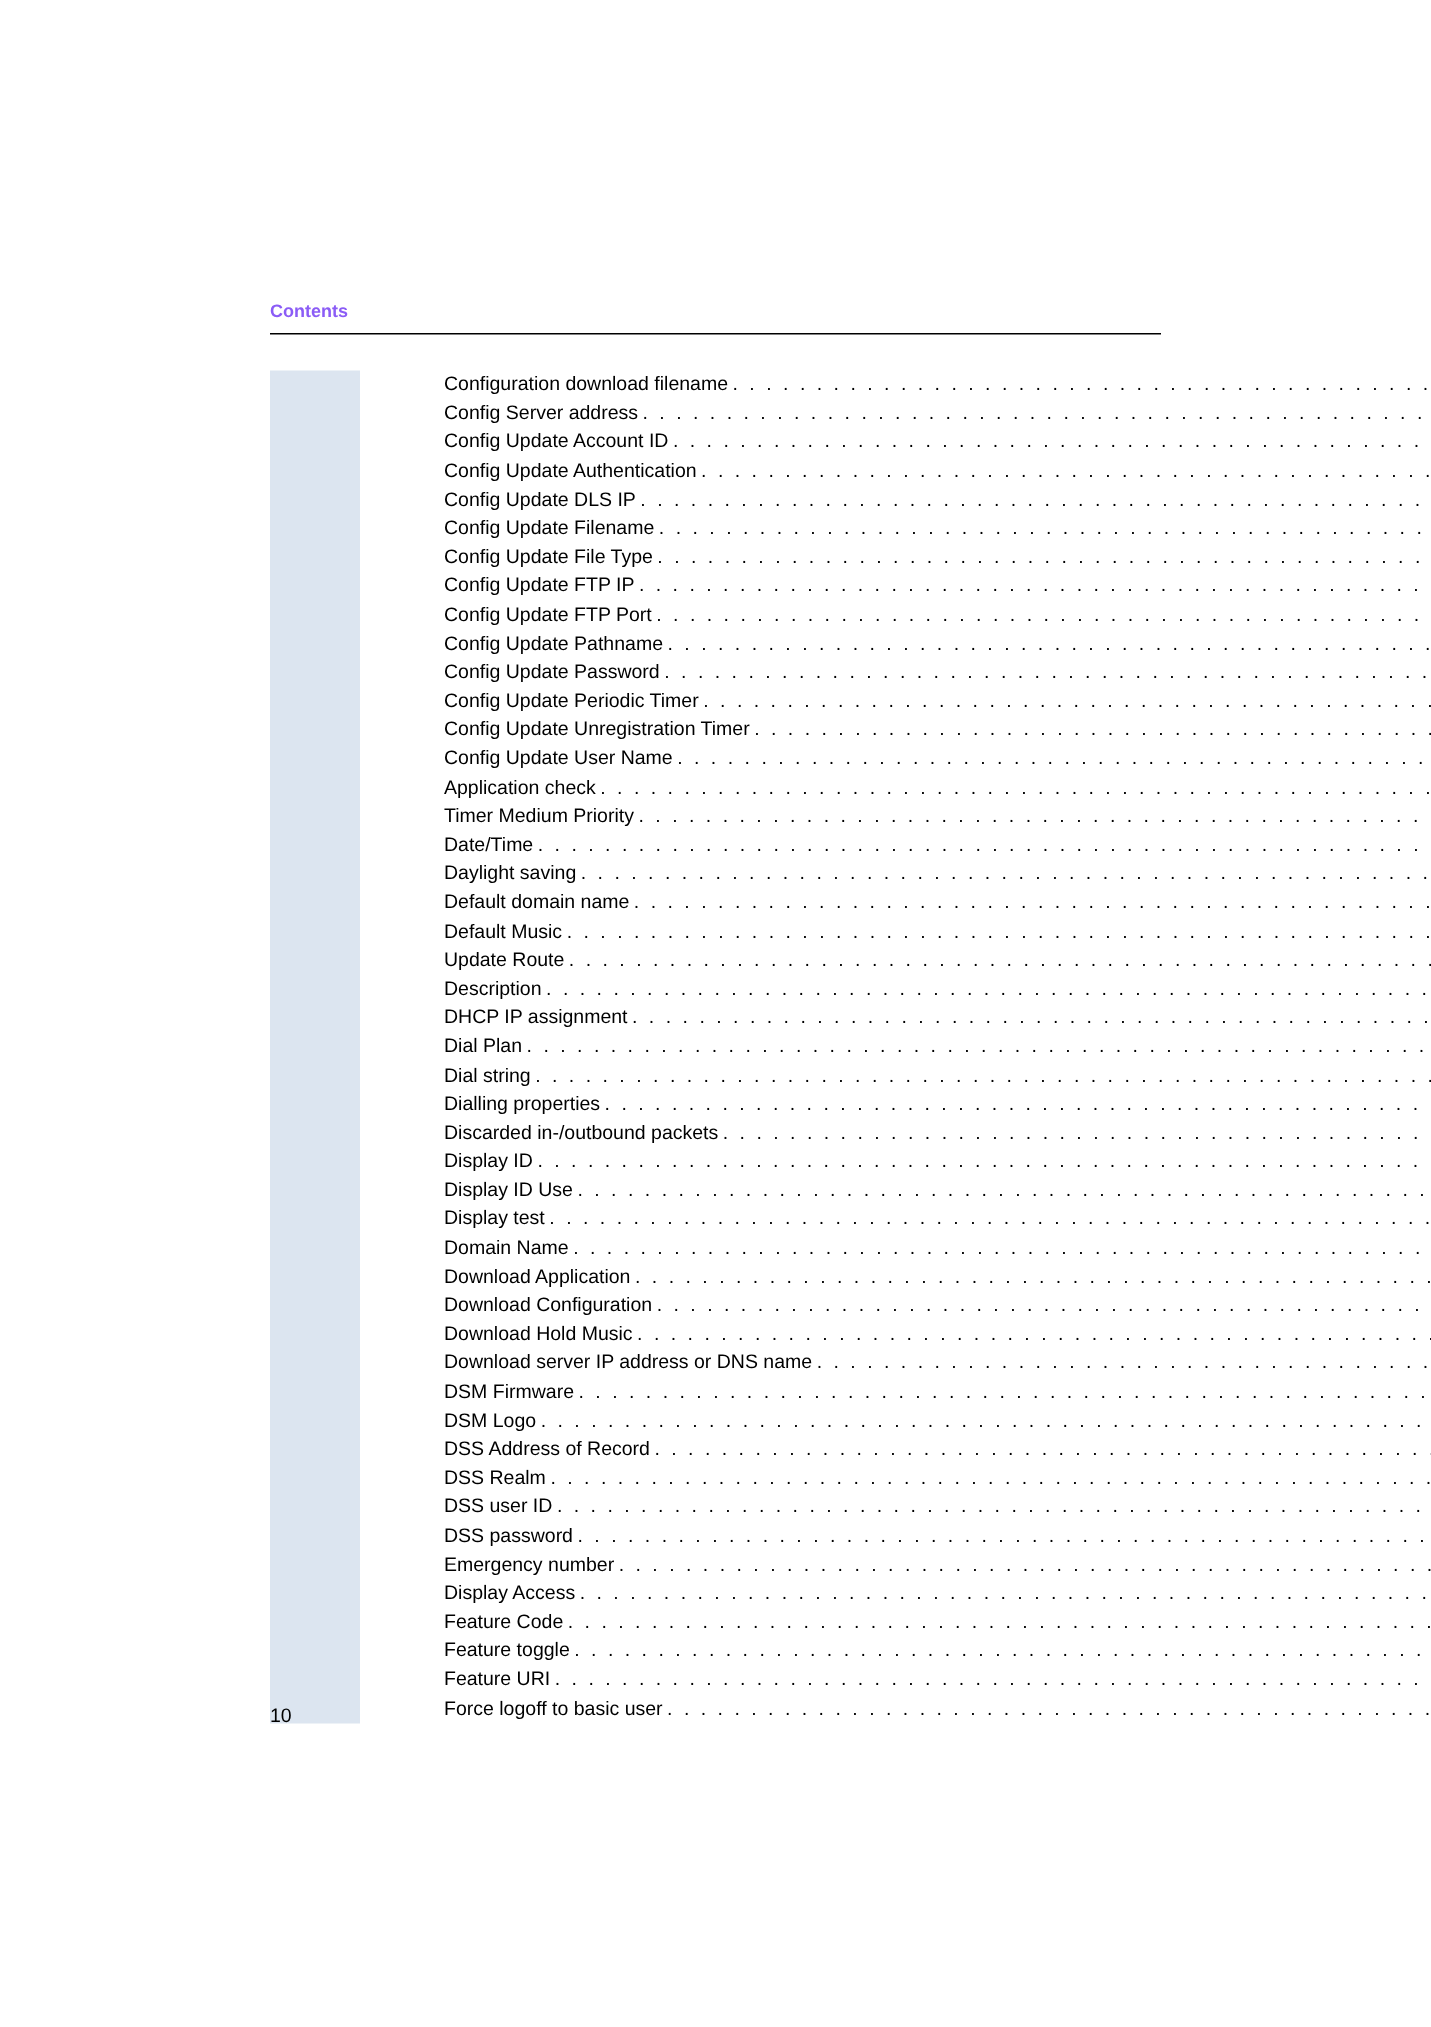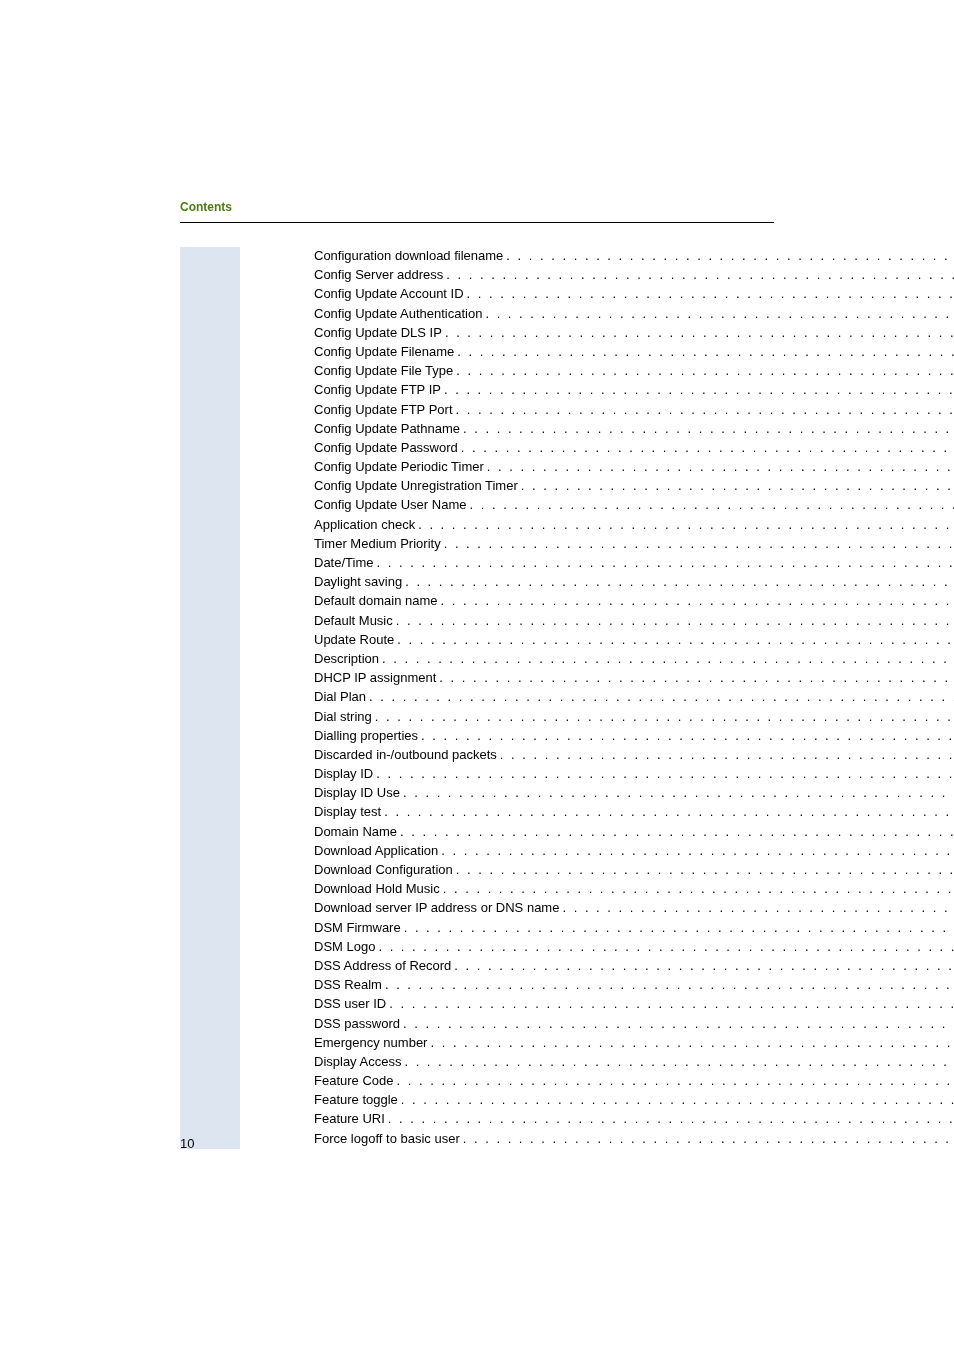--- a/index.html
+++ b/index.html
@@ -13,31 +13,31 @@
       width: 954px;
       height: 1351px;
       position: relative;
     }
     .page {
       padding: 200px 180px 0 180px;
     }
     .header-label {
       font-size: 12px;
       font-weight: bold;
-      color: #4d7c0f;
+      color: #8b5cf6;
       margin-bottom: 8px;
     }
     .header-rule {
       border: none;
       border-top: 1.5px solid #000;
       margin-bottom: 24px;
     }
     .content-area {
       display: flex;
-      gap: 18px;
+      gap: 0;
     }
     .blue-sidebar {
       width: 60px;
       background: #dce5f0;
       flex-shrink: 0;
     }
     .toc-list {
       flex: 1;
       padding-left: 56px;
       font-size: 13px;

